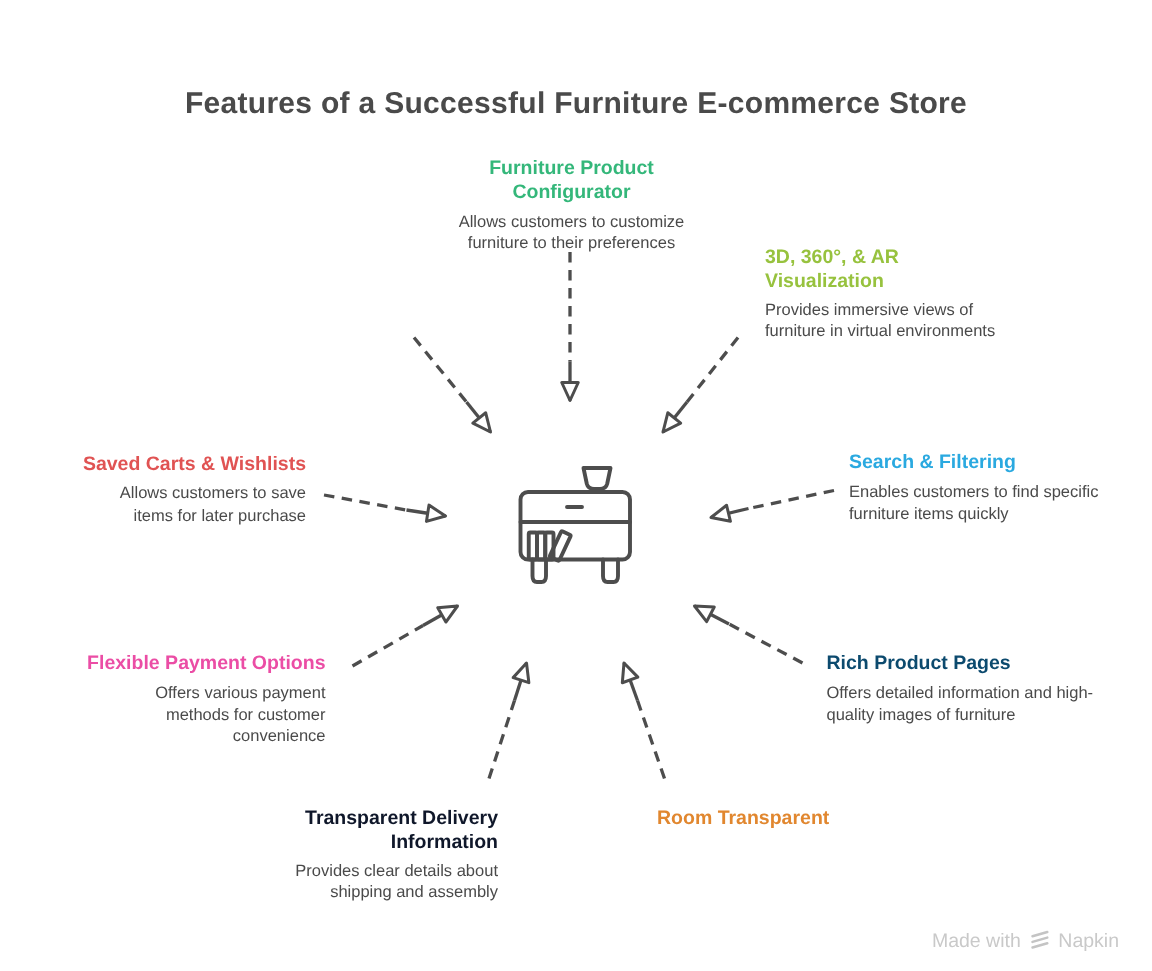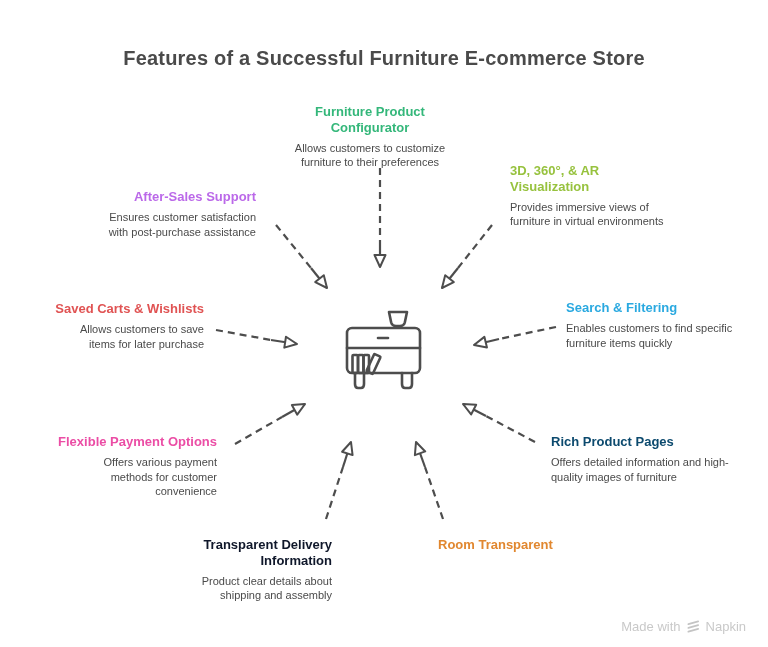--- a/index.html
+++ b/index.html
@@ -1,29 +1,29 @@
 <!DOCTYPE html>
 <html><head>
 <meta charset="utf-8">
 <style>
   html,body{margin:0;padding:0;background:#fff;}
   .canvas{
     position:relative;width:768px;height:647px;background:#ffffff;
     font-family:"Liberation Sans",sans-serif;overflow:hidden;
   }
   .page-title{
-    position:absolute;top:47px;left:0;width:768px;text-align:center;
+    position:absolute;top:58px;left:0;width:768px;text-align:center;
     font-size:20px;font-weight:700;color:#4a4a4a;letter-spacing:.2px;
   }
   .feature{position:absolute;}
   .f-title{font-size:13px;font-weight:700;line-height:1.22;margin:0 0 5px 0;}
   .f-desc{font-size:11px;line-height:1.34;color:#4a4a4a;margin:0;}
   .al{text-align:left;} .ar{text-align:right;} .ac{text-align:center;}
 
-  #f-configurator{left:270px;top:104px;width:200px;}
+  #f-configurator{left:281px;top:104px;width:200px;}
   #f-configurator .f-title{max-width:150px;margin:0 auto 5px;}
   #f-configurator .f-desc{max-width:175px;margin:0 auto;}
 
   #f-ar{left:510px;top:163px;width:158px;}
   #f-ar .f-title{max-width:120px;}
 
   #f-search{left:566px;top:300px;width:172px;}
   #f-rich{left:551px;top:434px;width:190px;}
   #f-room{left:438px;top:537px;width:162px;}
 
@@ -134,37 +134,33 @@
     <p class="f-title" style="color: #0c4a6e;">Rich Product Pages</p>
     <p class="f-desc">Offers detailed information and high-quality images of furniture</p>
   </div>
 
   <div class="feature al" id="f-room">
     <p class="f-title" style="color: rgb(225, 135, 47);">Room Transparent</p>
   </div>
 
   <div class="feature ar" id="f-delivery">
     <p class="f-title" style="color: #0f172a;">Transparent Delivery Information</p>
-    <p class="f-desc">Product clear details about shipping and assembly</p>
+    <p class="f-desc">Provides clear details about shipping and assembly</p>
   </div>
 
   <div class="feature ar" id="f-payment">
     <p class="f-title" style="color: rgb(235, 77, 165);">Flexible Payment Options</p>
     <p class="f-desc">Offers various payment methods for customer convenience</p>
   </div>
 
   <div class="feature ar" id="f-saved">
     <p class="f-title" style="color: rgb(224, 83, 83);">Saved Carts &amp; Wishlists</p>
     <p class="f-desc">Allows customers to save items for later purchase</p>
   </div>
 
-  <div class="feature ar" id="f-after">
-    <p class="f-title" style="color: rgb(187, 105, 233);">After-Sales Support</p>
-    <p class="f-desc">Ensures customer satisfaction with post-purchase assistance</p>
-  </div>
 
   <div class="watermark">
     <span>Made with</span>
     <svg width="15" height="15" viewBox="0 0 16 16">
       <path d="M2.5 5.5 L13 2.5 M2.5 9.5 L13 6.5 M2.5 13.5 L13 10.5" stroke="#c4c4c4" stroke-width="1.8" stroke-linecap="round" fill="none"></path>
     </svg>
     <span>Napkin</span>
   </div>
 
 </div>

